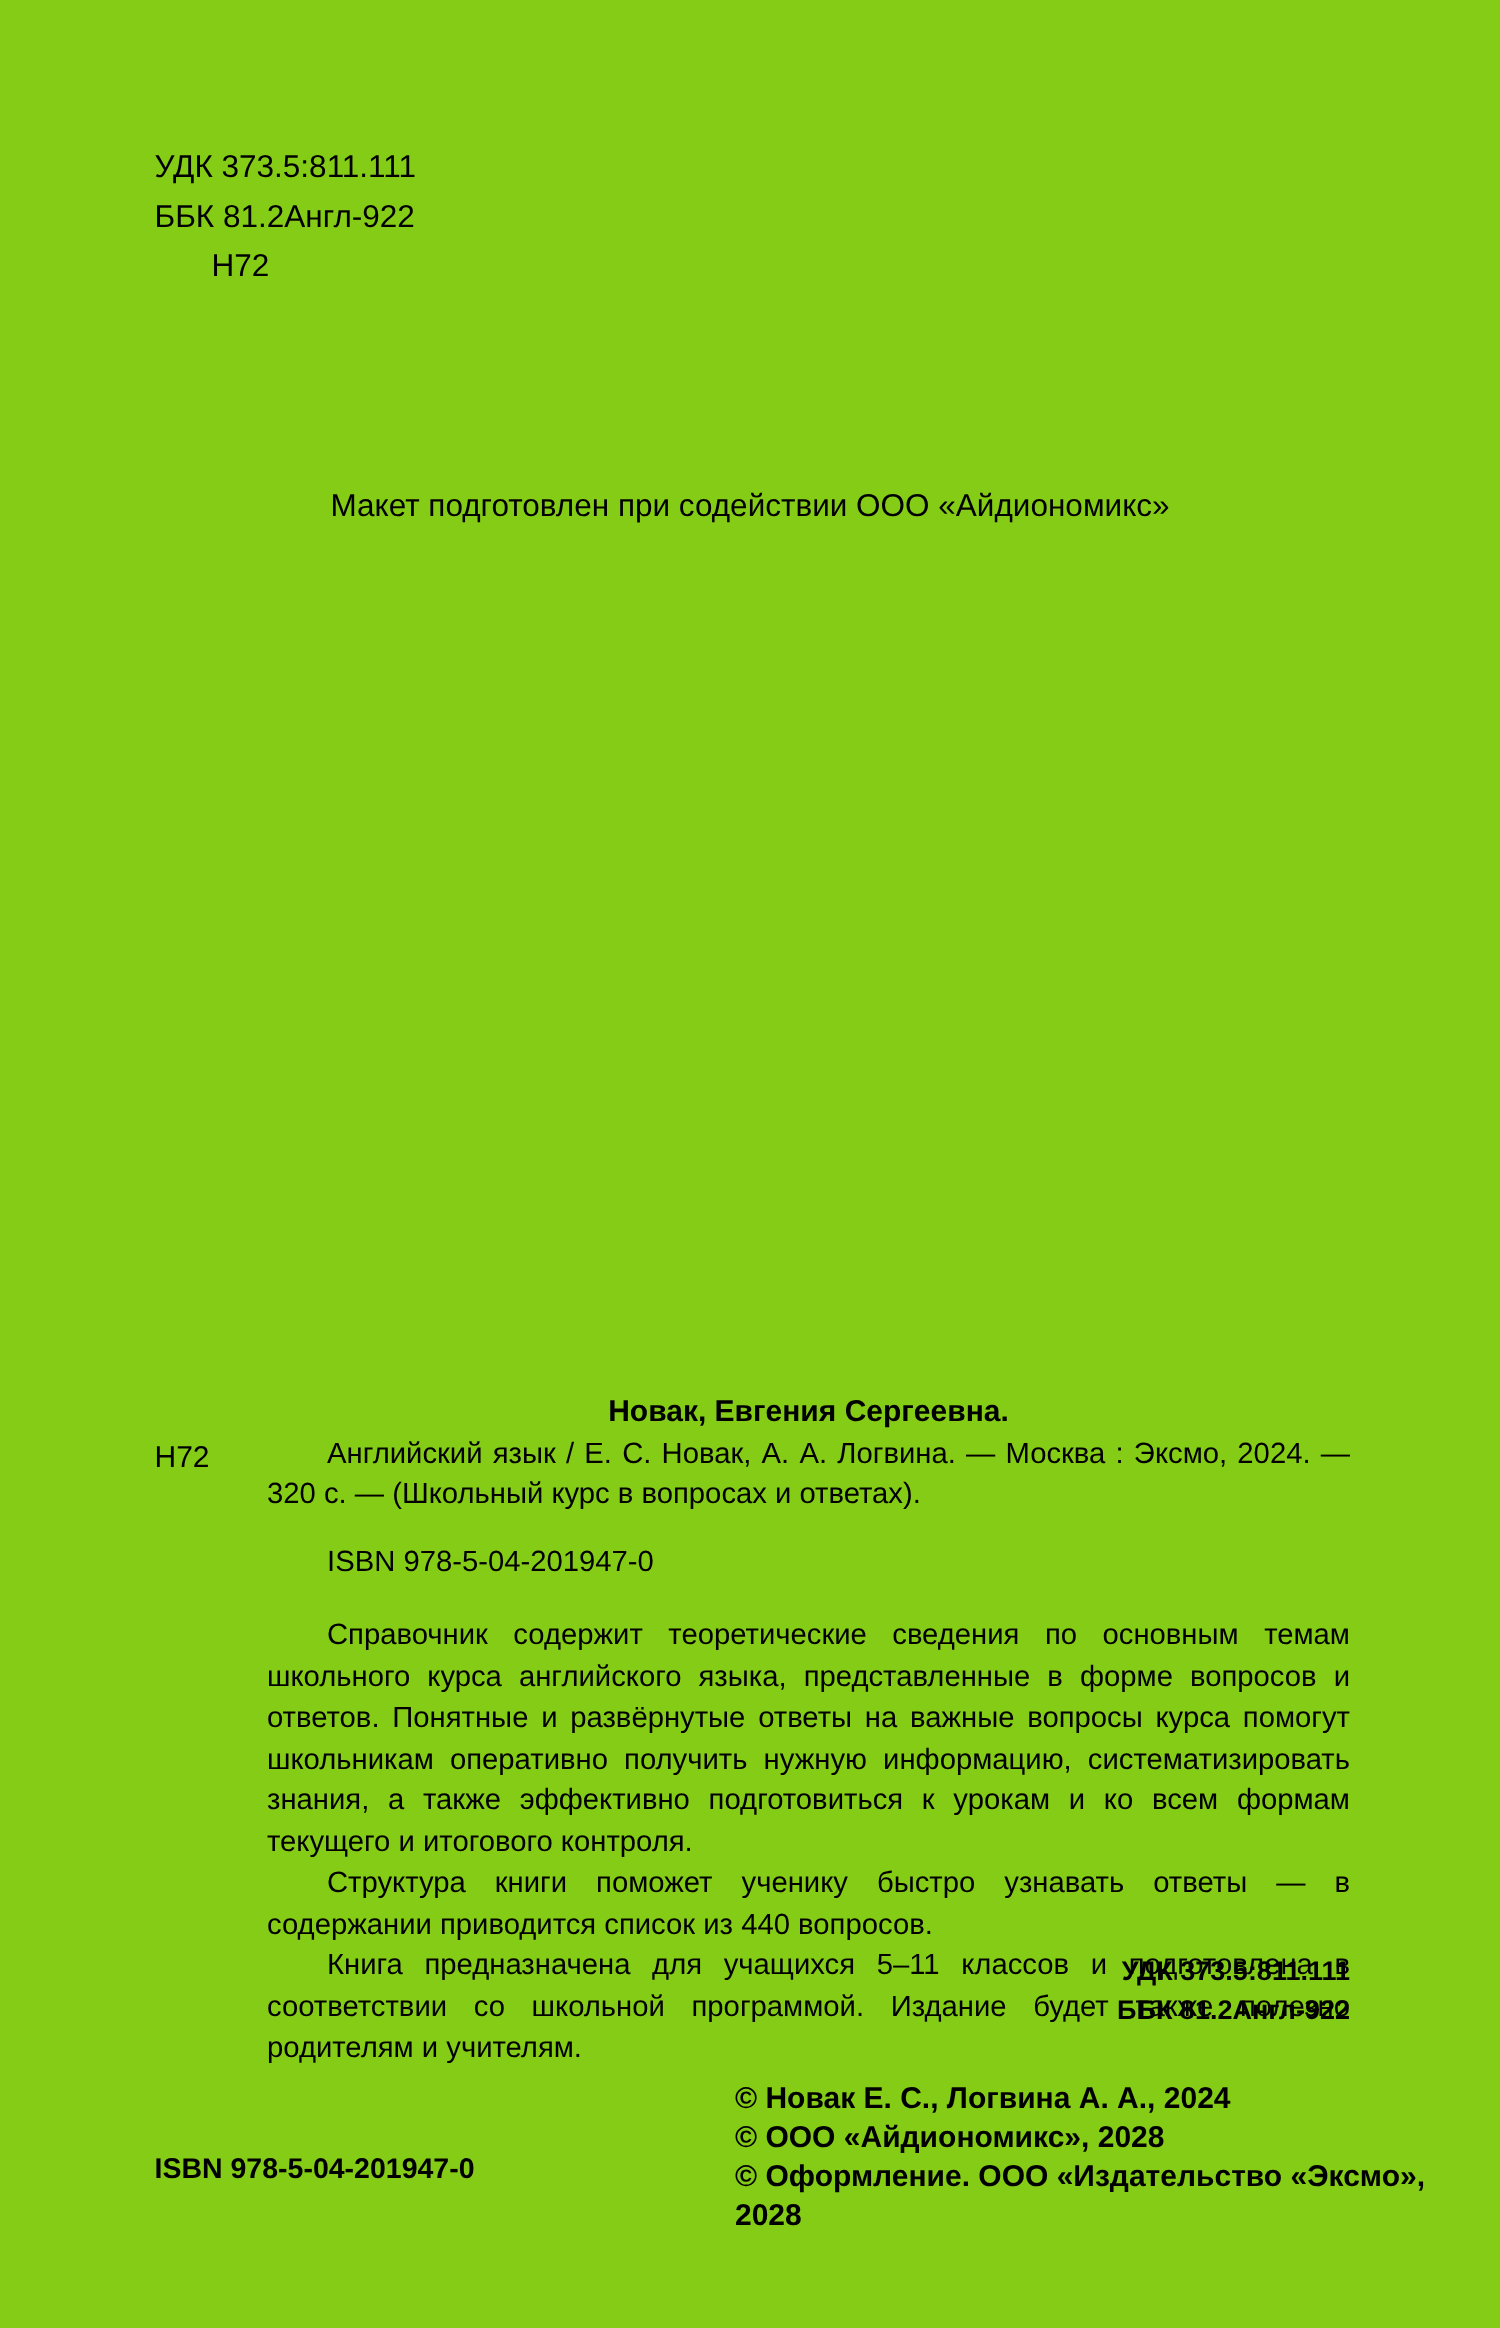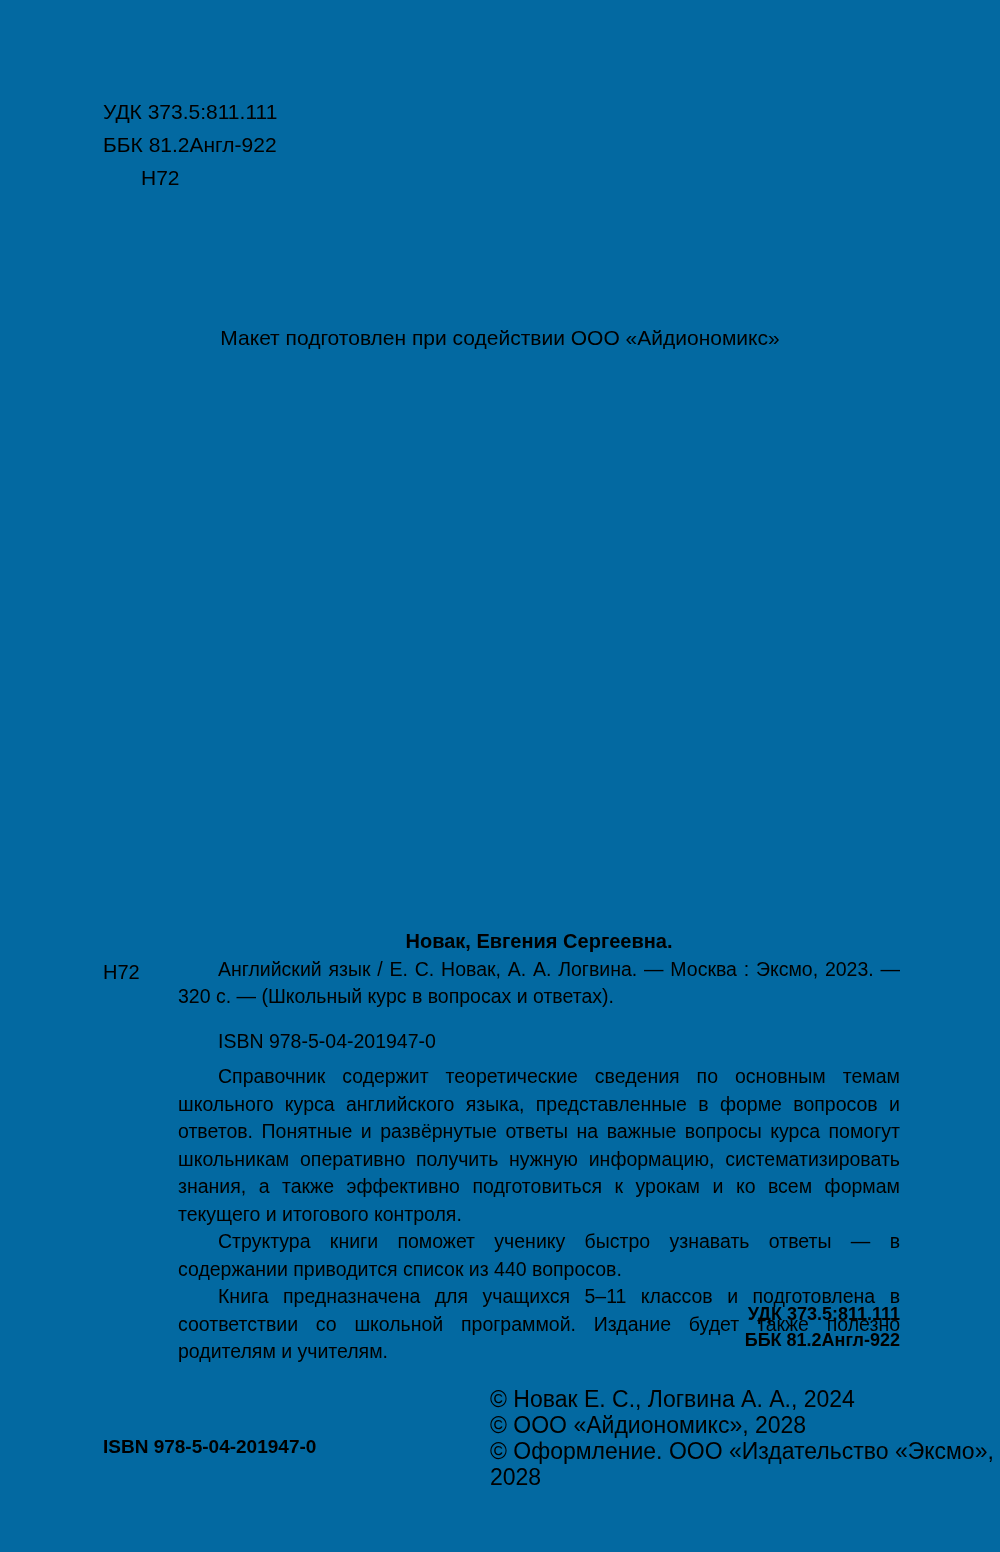--- a/index.html
+++ b/index.html
@@ -8,21 +8,21 @@
     height: 1552px;
     background: #ffffff;
     color: #000000;
     font-family: "Liberation Sans", "DejaVu Sans", sans-serif;
     position: relative;
     overflow: hidden;
   }
   .page {
     position: absolute;
     inset: 0;
-    background: #0369a1;
+    background: #84cc16;
   }
 
   
   .top-codes {
     position: absolute;
     left: 103px;
     top: 95px;
     font-size: 21px;
     line-height: 33px;
     font-weight: 400;
@@ -67,21 +67,21 @@
   }
   .bib-desc {
     text-indent: 40px;
     text-align: justify;
   }
   .isbn-line {
     margin-top: 17px;
     padding-left: 40px;
   }
   .annotation {
-    margin-top: 8px;
+    margin-top: 22px;
   }
   .annotation p {
     text-indent: 40px;
     text-align: justify;
   }
 
   
   .bottom-codes {
     position: absolute;
     right: 100px;
@@ -90,22 +90,22 @@
     font-weight: 700;
     font-size: 18px;
     line-height: 26px;
   }
 
   
   .copyright-block {
     position: absolute;
     left: 490px;
     top: 1386px;
-    font-weight: 400;
-    font-size: 23px;
+    font-weight: 700;
+    font-size: 20px;
     line-height: 26px;
   }
 
   
   .isbn-bottom {
     position: absolute;
     left: 103px;
     top: 1434px;
     font-weight: 700;
     font-size: 19px;
@@ -122,21 +122,21 @@
     <div>ББК 81.2Англ-922</div>
     <div class="code-line3">Н72</div>
   </div>
 
   <div class="layout-credit">Макет подготовлен при содействии ООО «Айдиономикс»</div>
 
   <div class="margin-code">Н72</div>
 
   <div class="main-col">
     <div class="author-heading">Новак, Евгения Сергеевна.</div>
-    <div class="bib-desc">Английский язык / Е. С. Новак, А. А. Логвина. — Москва : Эксмо, 2023. — 320 с. — (Школьный курс в вопросах и ответах).</div>
+    <div class="bib-desc">Английский язык / Е. С. Новак, А. А. Логвина. — Москва : Эксмо, 2024. — 320 с. — (Школьный курс в вопросах и ответах).</div>
     <div class="isbn-line">ISBN 978-5-04-201947-0</div>
     <div class="annotation">
       <p>Справочник содержит теоретические сведения по основным темам школьного курса английского языка, представленные в форме вопросов и ответов. Понятные и развёрнутые ответы на важные вопросы курса помогут школьникам оперативно получить нужную информацию, систематизировать знания, а также эффективно подготовиться к урокам и ко всем формам текущего и итогового контроля.</p>
       <p>Структура книги поможет ученику быстро узнавать ответы — в содержании приводится список из 440 вопросов.</p>
       <p>Книга предназначена для учащихся 5–11 классов и подготовлена в соответствии со школьной программой. Издание будет также полезно родителям и учителям.</p>
     </div>
   </div>
 
   <div class="bottom-codes">
     <div>УДК 373.5:811.111</div>

